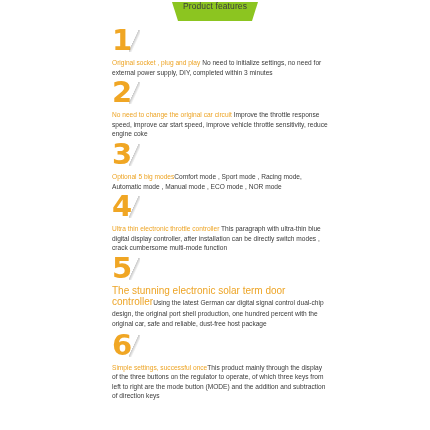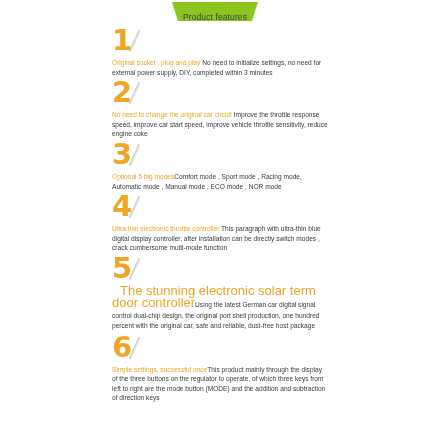--- a/index.html
+++ b/index.html
@@ -33,21 +33,21 @@
     justify-content: center;
     align-items: flex-start;
   }
   .banner {
     position: relative;
     width: 86px;
     height: 19px;
     background: #8cc520;
     clip-path: polygon(0% 0%, 100% 0%, 93% 100%, 7% 100%);
     display: flex;
-    align-items: flex-end;
+    align-items: flex-start;
     justify-content: center;
   }
   .banner-label {
     font-size: 8.5px;
     color: #3c3c3c;
     letter-spacing: 0.1px;
     white-space: nowrap;
     line-height: 1;
   }
 
@@ -91,22 +91,21 @@
     line-height: 9.6px;
     color: #3a3a3a;
     text-align: left;
     margin: 0;
     padding: 0;
   }
   .lead {
     color: #eda425;
   }
   .feature-5 .lead {
-    font-size: 13px;
-    margin-left: 8px;
+    font-size: 10px;
   }
   .feature-5 .body-text {
     line-height: 10.4px;
   }
 </style>
 </head>
 <body>
 
 <div class="page">
 

